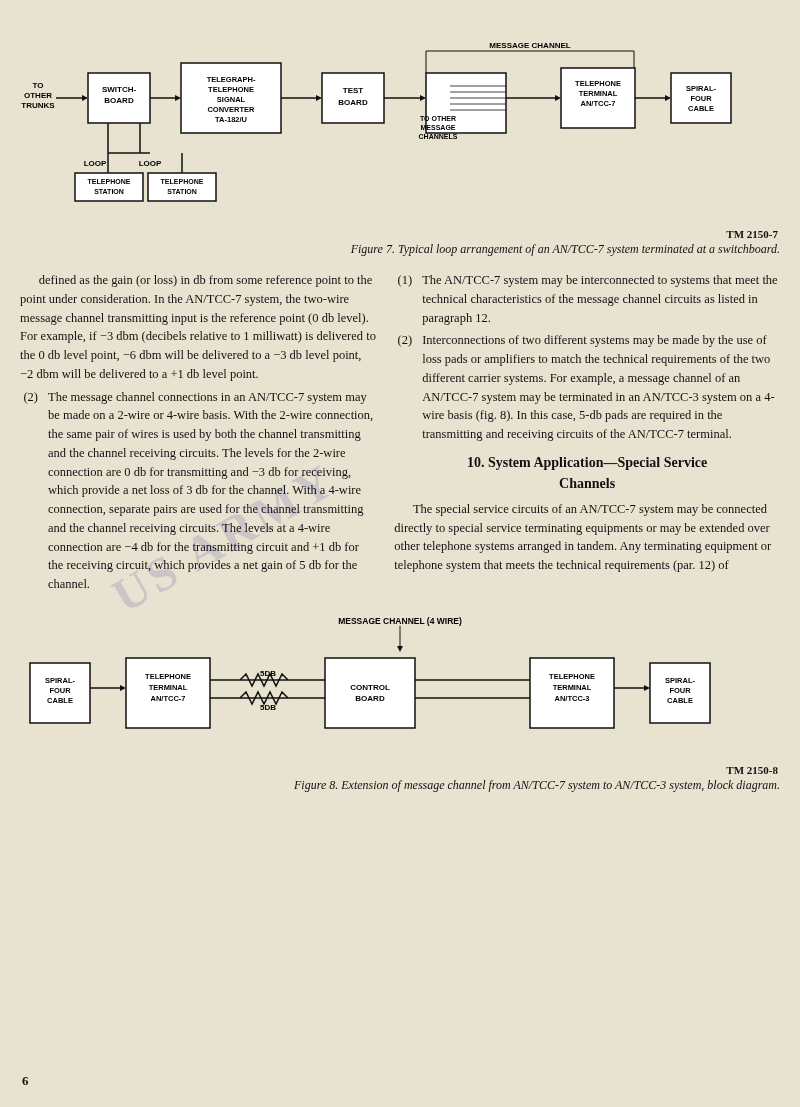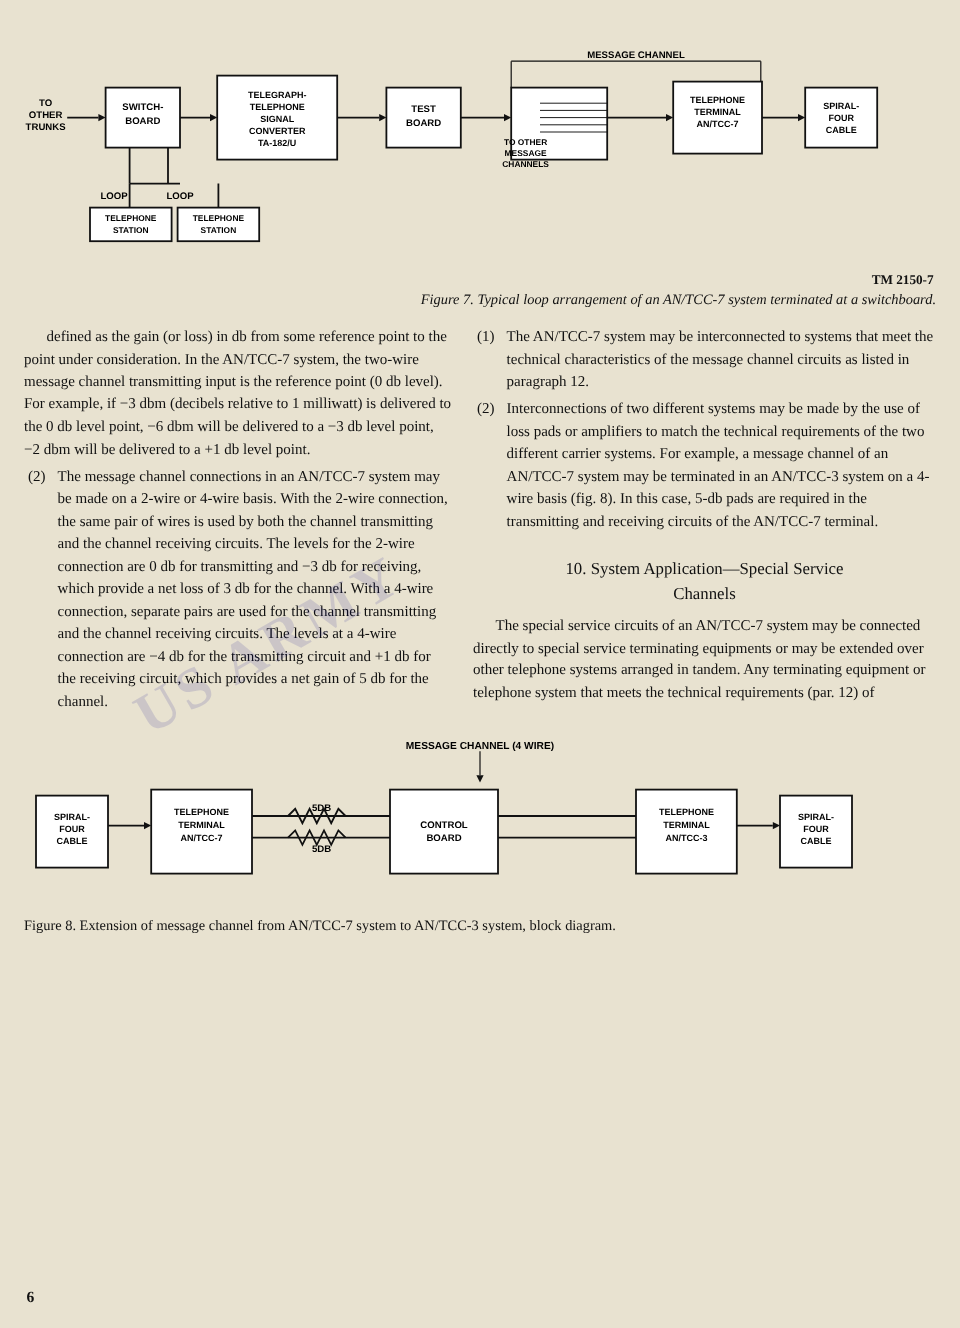--- a/index.html
+++ b/index.html
@@ -80,23 +80,23 @@
       text-align: right;
       margin-right: 6px;
       padding-right: 4px;
     }
     .list-text {
       flex: 1;
     }
 
     .section-heading {
       font-size: 14px;
-      font-weight: normal;
+      font-weight: bold;
       text-align: center;
-      margin: 20px 0 6px 0;
+      margin: 8px 0 6px 0;
     }
 
     .watermark {
       position: absolute;
       top: 510px;
       left: 100px;
       opacity: 0.12;
       font-size: 48px;
       font-weight: bold;
       color: #00008b;
@@ -113,22 +113,23 @@
 
     .tm-number-bottom {
       text-align: right;
       font-size: 11px;
       font-weight: bold;
       margin-right: 22px;
       margin-top: 1px;
     }
 
     .figure-caption-bottom {
-      text-align: left;
+      text-align: right;
       font-size: 12px;
+      font-style: italic;
       margin: 2px 20px 6px 20px;
     }
 
     .page-number {
       position: absolute;
       bottom: 18px;
       left: 22px;
       font-size: 13px;
       font-weight: bold;
     }
@@ -307,16 +308,17 @@
       <polygon points="624,77 630,80 624,83" fill="#111"></polygon>
 
       <rect x="630" y="55" width="60" height="60" fill="white" stroke="#111" stroke-width="1.5"></rect>
       <text x="660" y="75" font-family="Arial,sans-serif" font-size="7.5" font-weight="bold" text-anchor="middle">SPIRAL-</text>
       <text x="660" y="85" font-family="Arial,sans-serif" font-size="7.5" font-weight="bold" text-anchor="middle">FOUR</text>
       <text x="660" y="95" font-family="Arial,sans-serif" font-size="7.5" font-weight="bold" text-anchor="middle">CABLE</text>
 
     </svg>
   </div>
 
+  <div class="tm-number-bottom">TM 2150-8</div>
   <div class="figure-caption-bottom">Figure 8.   Extension of message channel from AN/TCC-7 system to AN/TCC-3 system, block diagram.</div>
 
   <div class="page-number">6</div>
 </div>
 
 </body></html>

